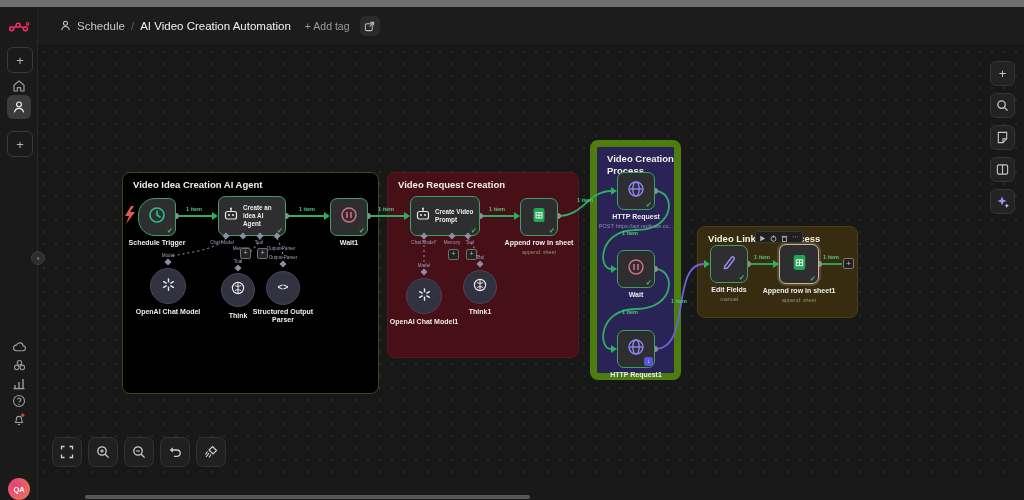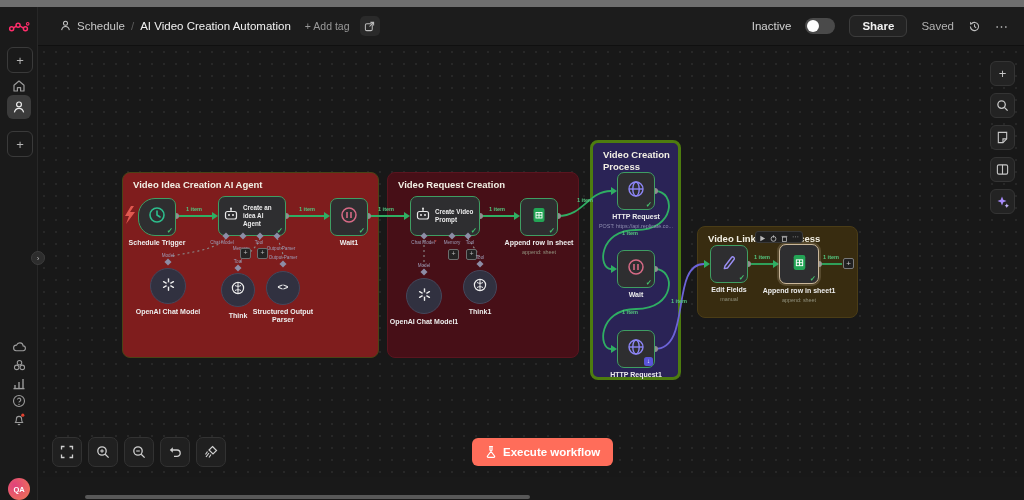--- a/index.html
+++ b/index.html
@@ -66,27 +66,27 @@
   #logs-right{margin-left:auto;display:flex;align-items:center;gap:10px;padding-right:12px;color:#c9c9c9;font-size:11px;}
   #hscroll{left:85px;top:495px;width:445px;height:4px;border-radius:2px;background:#585858;z-index:26;}
 </style>
 </head>
 <body>
 
 <div id="app">
 
   <div id="canvas" class="abs"></div>
 
-  <div class="abs grp" style="left:122px;top:172px;width:257px;height:186px;background:#7f1d1d;border:1px solid #4a4216;">
+  <div class="abs grp" style="left:122px;top:172px;width:257px;height:222px;background:#000000;border:1px solid #4a4216;">
     <div class="grptitle">Video Idea Creation AI Agent</div>
   </div>
   <div class="abs grp" style="left:387px;top:172px;width:192px;height:186px;background:#470f17;border:1px solid #5a151f;">
     <div class="grptitle">Video Request Creation</div>
   </div>
-  <div class="abs grp" style="left:590px;top:140px;width:91px;height:240px;background:#2a2356;border:3px solid #4d7c0f;">
+  <div class="abs grp" style="left:590px;top:140px;width:91px;height:240px;background:#2a2356;border:7px solid #4d7c0f;">
     <div class="grptitle" style="width:72px;">Video Creation Process</div>
   </div>
   <div class="abs grp" style="left:697px;top:226px;width:161px;height:92px;background:#382c10;border:1px solid #4a3c16;">
     <div class="grptitle">Video Link Save Process</div>
   </div>
 
   <svg class="abs wires" width="1024" height="500">
     <g stroke="#2fae63" stroke-width="1.8" fill="none">
       <path d="M176,216 H212"></path>
         <path d="M286,216 H324"></path>
@@ -403,61 +403,39 @@
         <polygon points="4.8,2.2 1.8,5 4.8,7.8" fill="#d0d0d0"></polygon>
       </svg>
     </div>
   <div class="abs cbtn" style="left:196px;">
       <svg width="14" height="14" viewBox="0 0 14 14">
         <path d="M8.5,1.5 L12.5,5.5 L9,9 L5,5 Z" fill="none" stroke="#d0d0d0" stroke-width="1.2"></path>
         <path d="M5,8 L2,12 M7,9.5 L5,12.5 M3.5,6.5 L1.5,9.5" stroke="#d0d0d0" stroke-width="1.2"></path>
       </svg>
     </div>
 
-  <button id="execbtn" class="abs">
-    <span><svg width="12" height="13" viewBox="0 0 12 13">
-          <path d="M4.5,1.5 h3 M5,1.5 V5 L9.5,11 a0.9,0.9 0 0 1 -0.8,1.4 H3.3 A0.9,0.9 0 0 1 2.5,11 L7,5 V1.5" fill="none" stroke="#ffffff" stroke-width="1.2" stroke-linecap="round"></path>
-        </svg></span>
-    <span>Execute workflow</span>
-  </button>
 
   <div id="topstrip" class="abs"></div>
   <div id="topbar" class="abs">
     <div class="crumb">
       <span><svg width="11" height="11" viewBox="0 0 12 12">
             <circle cx="6" cy="3.6" r="2.2" fill="none" stroke="#c7c7c7" stroke-width="1.1"></circle>
             <path d="M1.8,11 C2.4,8.2 4,7.2 6,7.2 C8,7.2 9.6,8.2 10.2,11" fill="none" stroke="#c7c7c7" stroke-width="1.1"></path>
           </svg></span>
       <span>Schedule</span>
       <span class="sep">/</span>
       <span class="title">AI Video Creation Automation</span>
     </div>
     <span class="addtag">+ Add tag</span>
     <span class="iconbtn">
         <svg width="11" height="11" viewBox="0 0 12 12">
           <rect x="1.5" y="3" width="7.5" height="7.5" rx="1.5" fill="none" stroke="#bdbdbd" stroke-width="1.1"></rect>
           <path d="M7,1.5 h3.5 v3.5 M10.5,1.5 L6,6" fill="none" stroke="#bdbdbd" stroke-width="1.1"></path>
         </svg>
       </span>
-    <div id="hdr-right">
-      <span class="inactive-lbl">Inactive</span>
-      <span class="toggle">
-          <span class="knob"></span>
-        </span>
-      <button class="sharebtn">Share</button>
-      <span class="savedtxt">Saved</span>
-      <span class="hicon">
-          <svg width="13" height="13" viewBox="0 0 14 14">
-            <path d="M2.6,7 a4.4,4.4 0 1 0 1.3,-3.1" fill="none" stroke="#bdbdbd" stroke-width="1.2"></path>
-            <polygon points="2.2,1.8 2.2,5 5.2,4.4" fill="#bdbdbd"></polygon>
-            <path d="M7,4.6 V7 L8.8,8.4" fill="none" stroke="#bdbdbd" stroke-width="1.1"></path>
-          </svg>
-        </span>
-      <span class="hicon" style="font-size:13px;">⋯</span>
-    </div>
   </div>
 
 
   <div id="sidebar" class="abs">
     <div class="sb" style="top:8px;">
         <svg width="22" height="14" viewBox="0 0 24 14">
           <g fill="none" stroke="#ff2d6b" stroke-width="1.6">
             <circle cx="4" cy="9" r="2.2"></circle>
             <circle cx="11" cy="5" r="2.2"></circle>
             <circle cx="19" cy="9" r="2.2"></circle>

